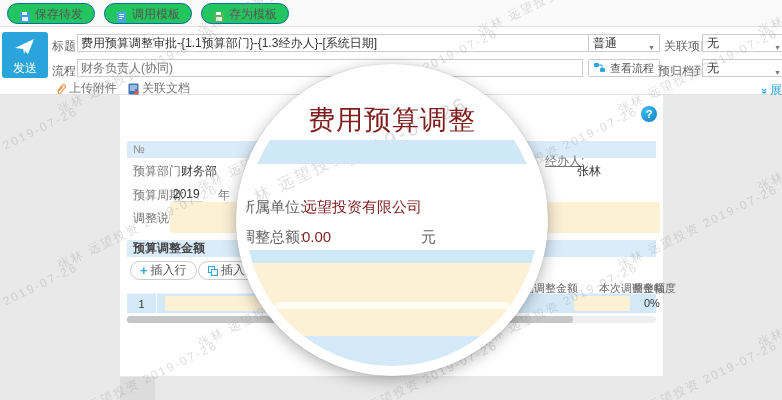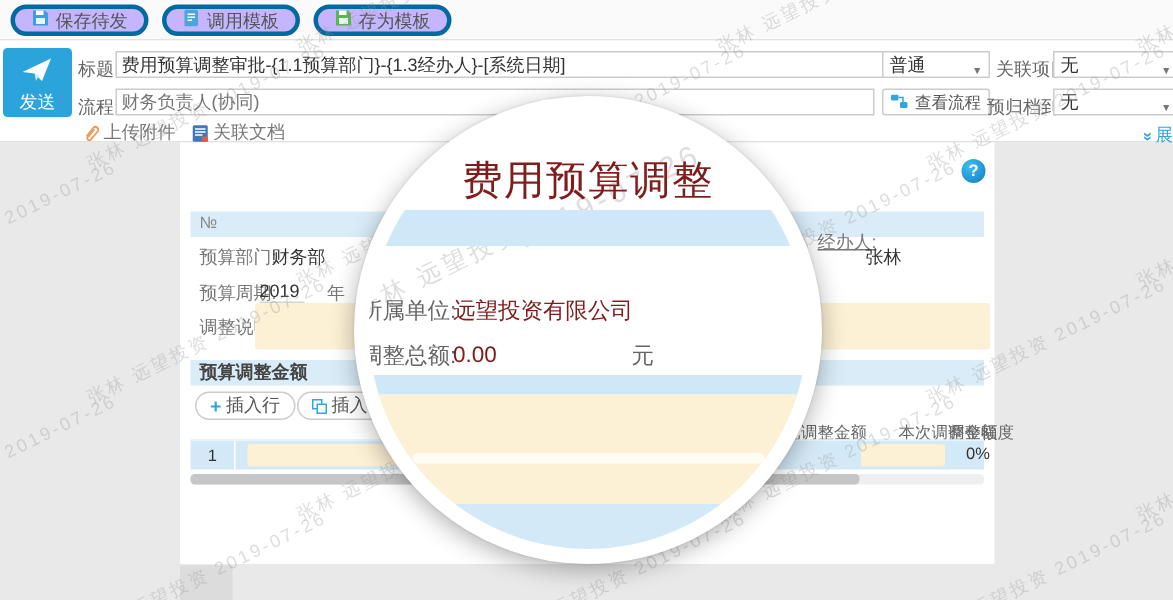--- a/index.html
+++ b/index.html
@@ -7,22 +7,22 @@
   .stage {
     position:relative; width:782px; height:400px; overflow:hidden;
     background:#e9e9e9;
     font-family:"Liberation Sans","DejaVu Sans",sans-serif;
     font-size:12px; color:#555;
   }
   
   .topbar { position:absolute; left:0; top:0; width:782px; height:27px;
     background:#fafafa; border-bottom:1px solid #e3e3e3;
     display:flex; align-items:center; padding-left:7px; gap:9px; }
-  .pill { height:21px; display:inline-flex; align-items:flex-start; gap:4px;
-    padding:0 11px; background:#c4b5fd; border:3px solid #0369a1; border-radius:11px;
+  .pill { height:21px; display:inline-flex; align-items:flex-end; gap:4px;
+    padding:0 11px; background:#22c55e; border:1px solid #0369a1; border-radius:11px;
     color:#555; font-size:12px; cursor:pointer; white-space:nowrap; }
   .ic { display:inline-block; line-height:0; }
   
   .headpanel { position:absolute; left:0; top:27px; width:782px; height:68px;
     background:#fff; border-bottom:1px solid #e2e2e2; }
   .sendbtn { position:absolute; left:2px; top:5px; width:46px; height:46px;
     background:#2ba4dc; border-radius:3px; color:#fff; text-align:center; cursor:pointer; }
   .sendbtn .plane { margin-top:6px; }
   .sendbtn .lbl { font-size:12px; margin-top:1px; }
   .flabel { position:absolute; color:#666; font-size:12px; white-space:nowrap; }

